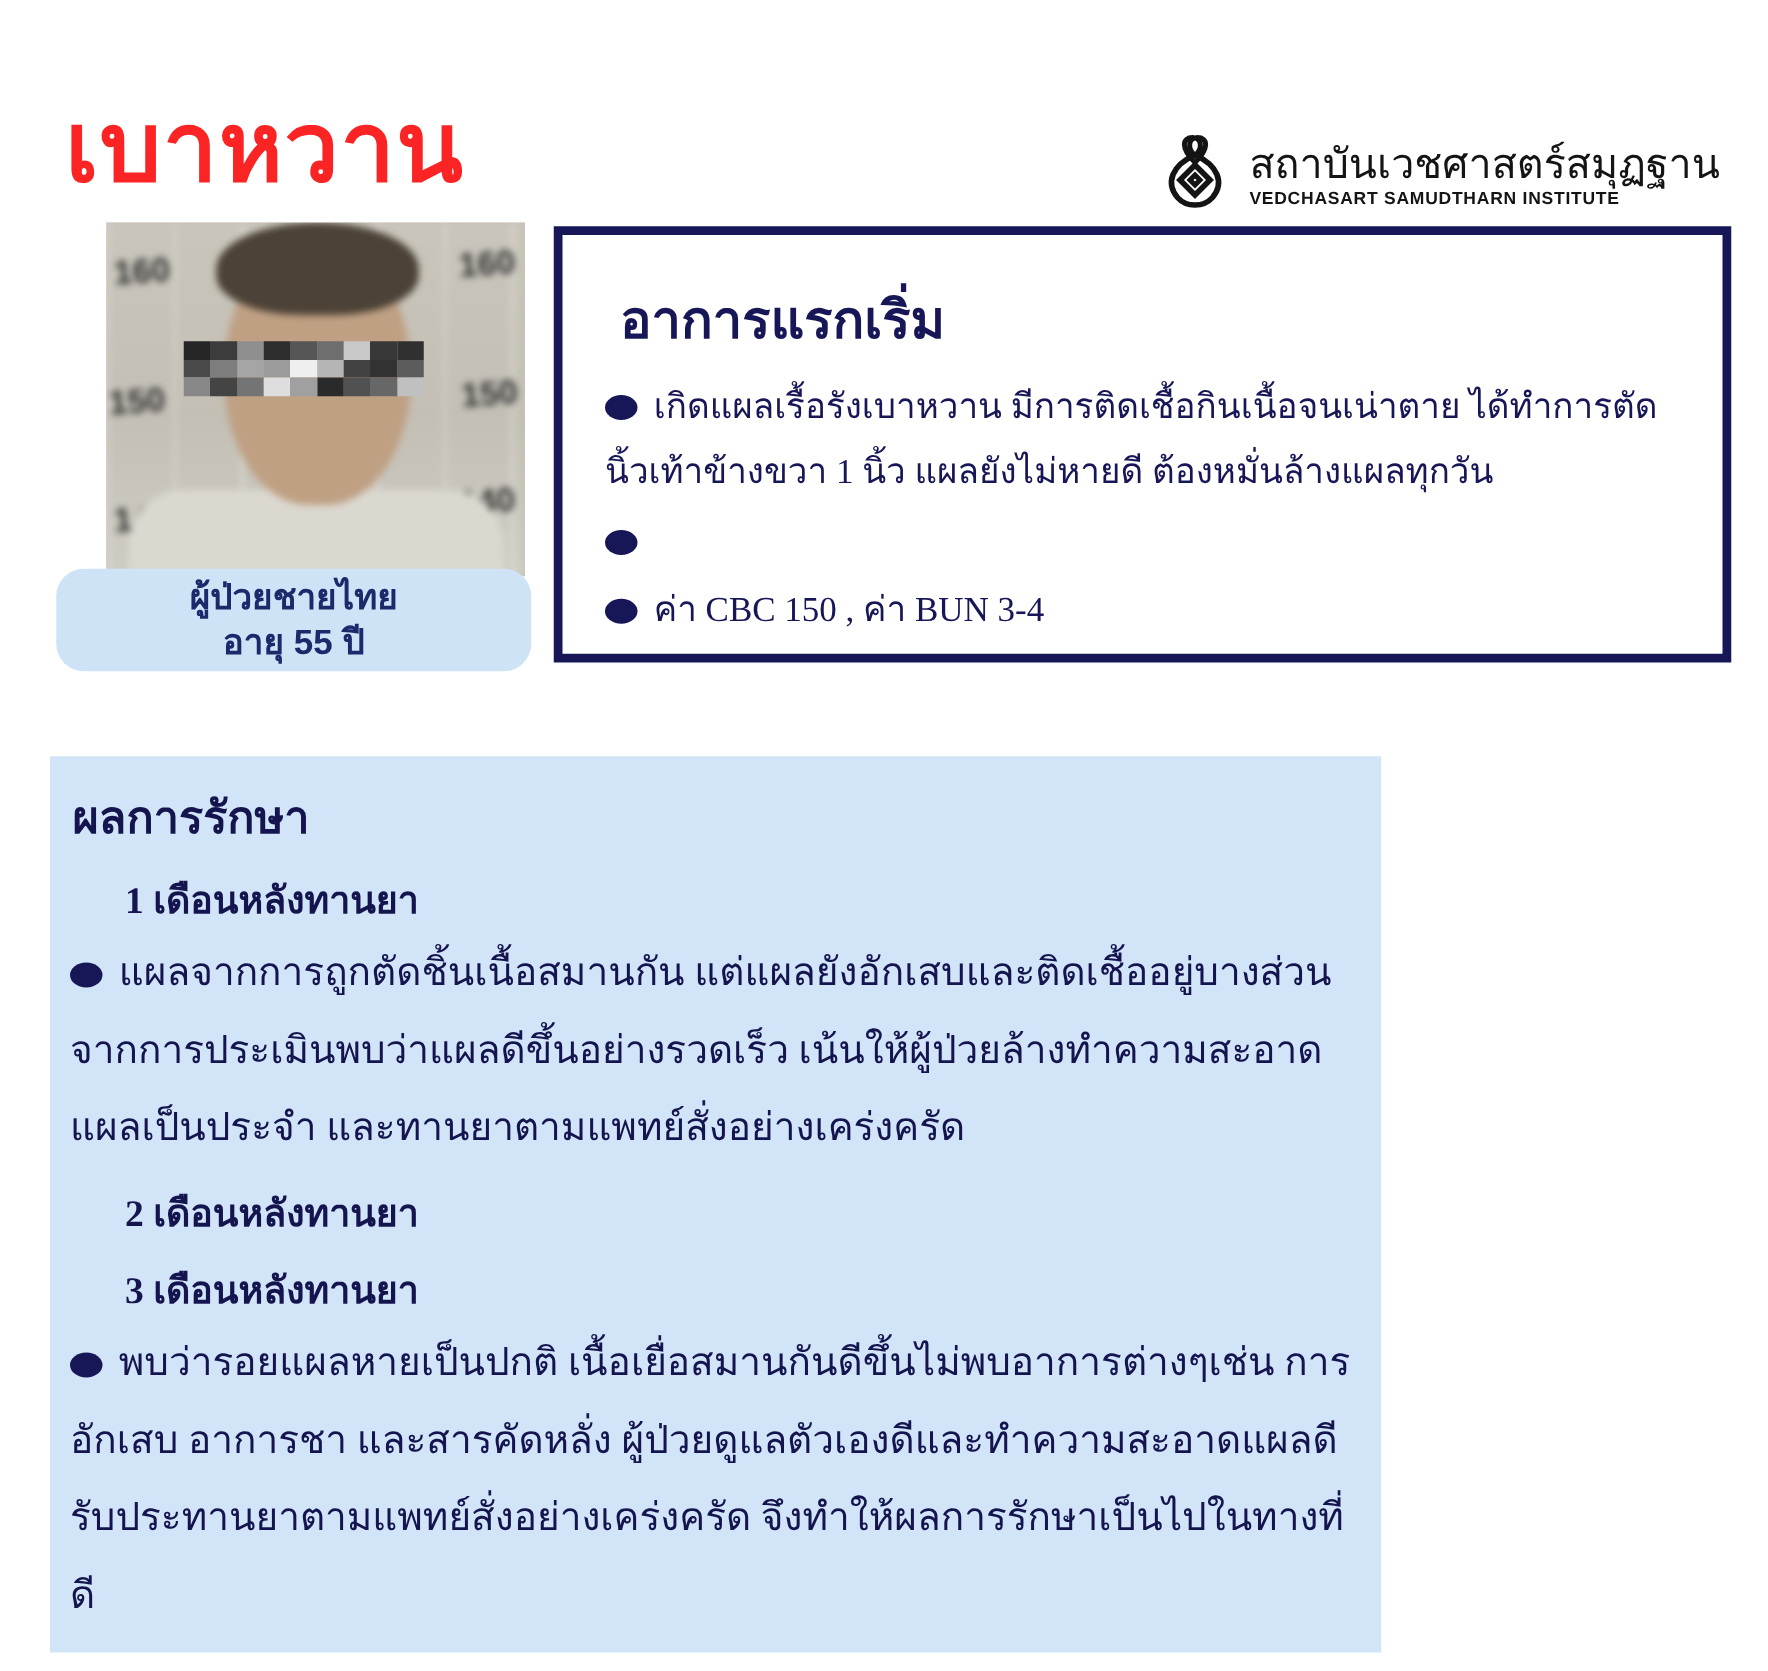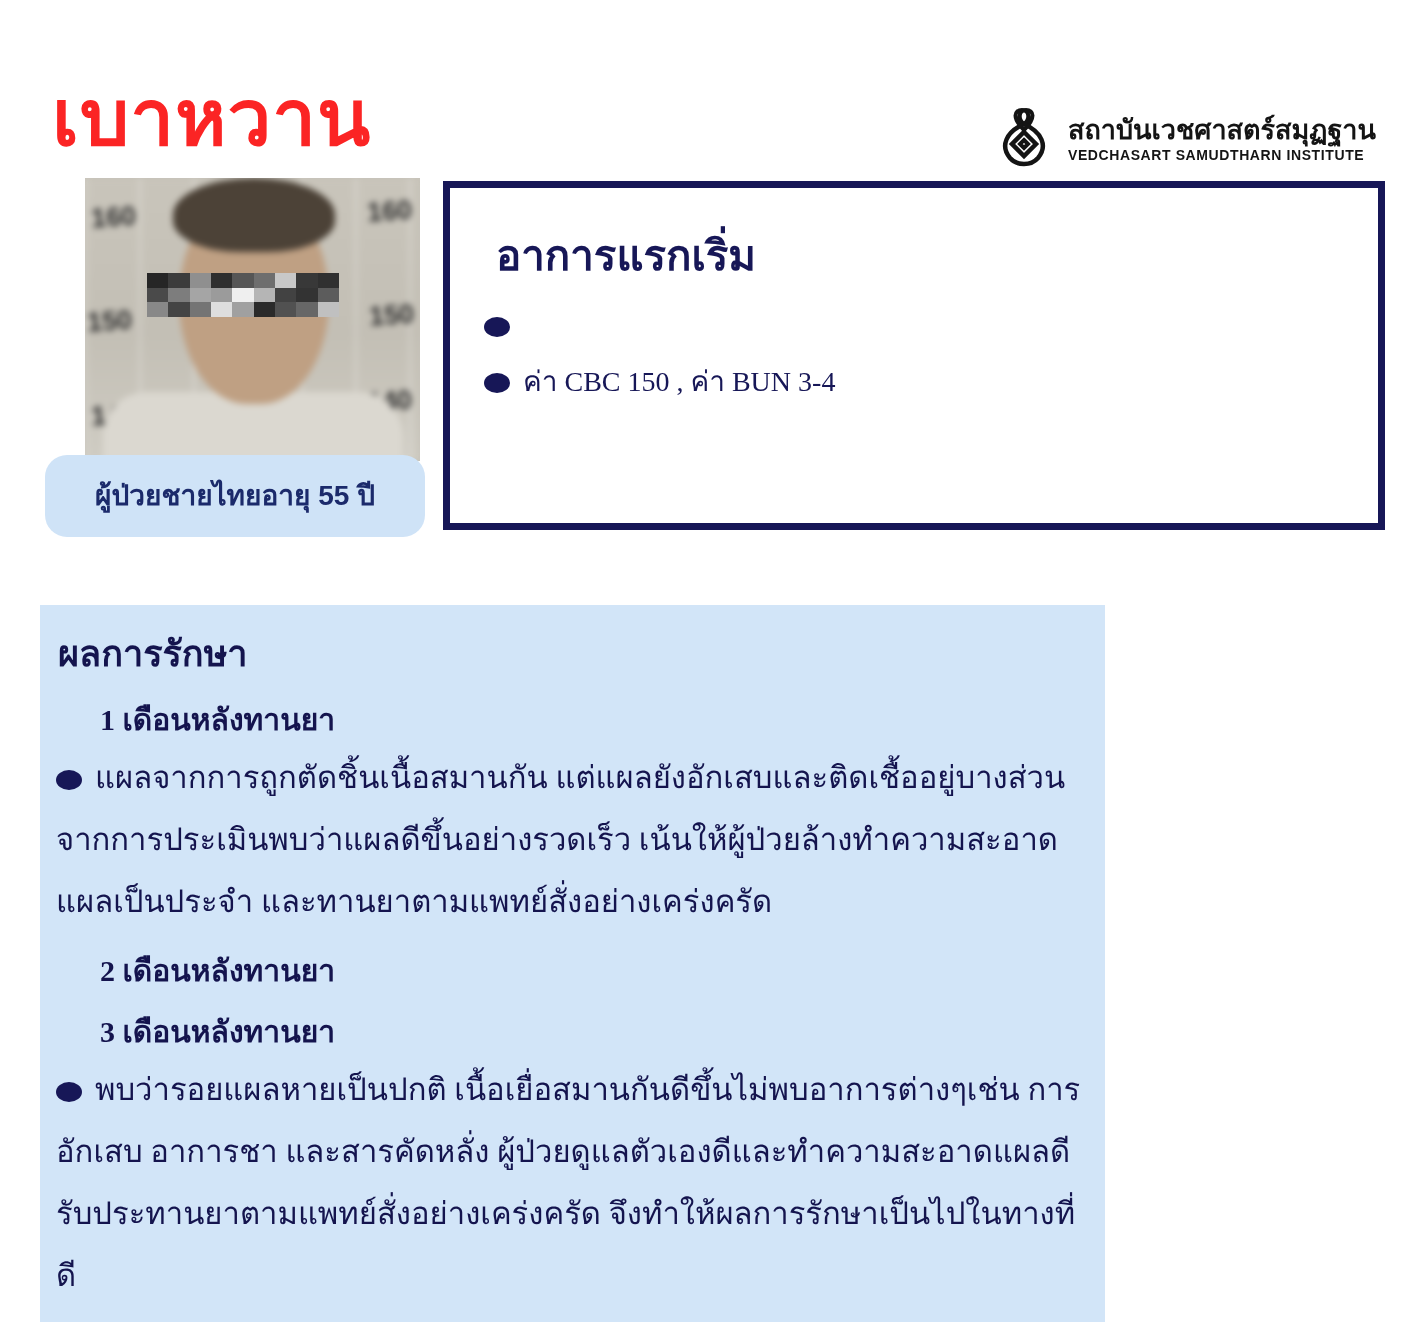--- a/index.html
+++ b/index.html
@@ -13,21 +13,21 @@
   .page-title {
     position:absolute; left:52px; top:55px;
     font-size:78px; font-weight:800; color:#fb2424; letter-spacing:1px;
   }
   .logo {
     position:absolute; right:38px; top:106px;
     display:flex; align-items:center; gap:12px;
   }
   .logo-icon { width:64px; height:66px; }
   .logo-text { display:flex; flex-direction:column; }
-  .logo-th { font-size:27px; font-weight:700; color:#141414; line-height:1.15; }
+  .logo-th { font-size:33px; font-weight:400; color:#141414; line-height:1.15; }
   .logo-en { font-size:14px; font-weight:600; color:#141414; letter-spacing:0.6px; }
 
   
   .photo {
     position:absolute; left:85px; top:178px; width:335px; height:283px;
     background:#c6c2b8; overflow:hidden;
   }
   .photo-inner {
     position:absolute; inset:0; filter:blur(3px);
     background:
@@ -58,21 +58,21 @@
   }
   .censor {
     position:absolute; left:62px; top:95px; width:192px; height:44px;
     display:grid; grid-template-columns:repeat(9,1fr); grid-template-rows:repeat(3,1fr);
   }
 
   
   .caption {
     position:absolute; left:45px; top:455px; width:380px; height:82px;
     background:#cfe3f7; border-radius:22px;
-    display:flex; flex-direction:row; align-items:center; justify-content:center;
+    display:flex; flex-direction:column; align-items:center; justify-content:center;
     color:#1b2a6b; font-weight:700; font-size:28px; line-height:1.3;
   }
 
   
   .sym-box {
     position:absolute; left:443px; top:181px; width:942px; height:349px;
     border:7px solid #171757; background:#ffffff;
     padding:28px 26px 0 34px;
     font-family:"Liberation Serif", serif; color:#171757;
   }
@@ -166,20 +166,23 @@
   </div>
 
   <div class="caption">
     <span>ผู้ป่วยชายไทย</span>
     <span>อายุ 55 ปี</span>
   </div>
 
   <div class="sym-box">
     <div class="sym-title">อาการแรกเริ่ม</div>
     <div class="sym-item">
+      <span class="dot"></span><span>เกิดแผลเรื้อรังเบาหวาน มีการติดเชื้อกินเนื้อจนเน่าตาย ได้ทำการตัด นิ้วเท้าข้างขวา 1 นิ้ว แผลยังไม่หายดี ต้องหมั่นล้างแผลทุกวัน</span>
+    </div>
+    <div class="sym-item">
       <span class="dot"></span>
     </div>
     <div class="sym-item">
       <span class="dot"></span><span>ค่า CBC 150 , ค่า BUN 3-4</span>
     </div>
   </div>
 
 
   <div class="results">
     <div class="res-heading">ผลการรักษา</div>

